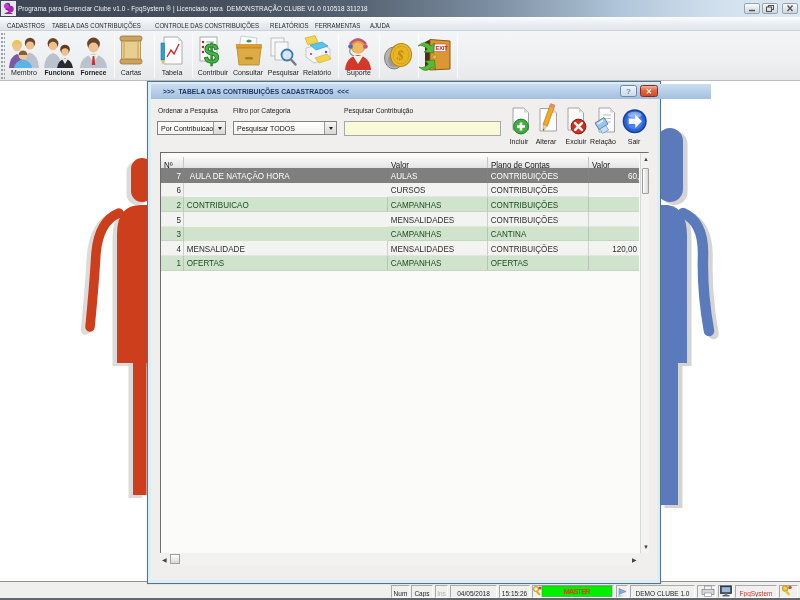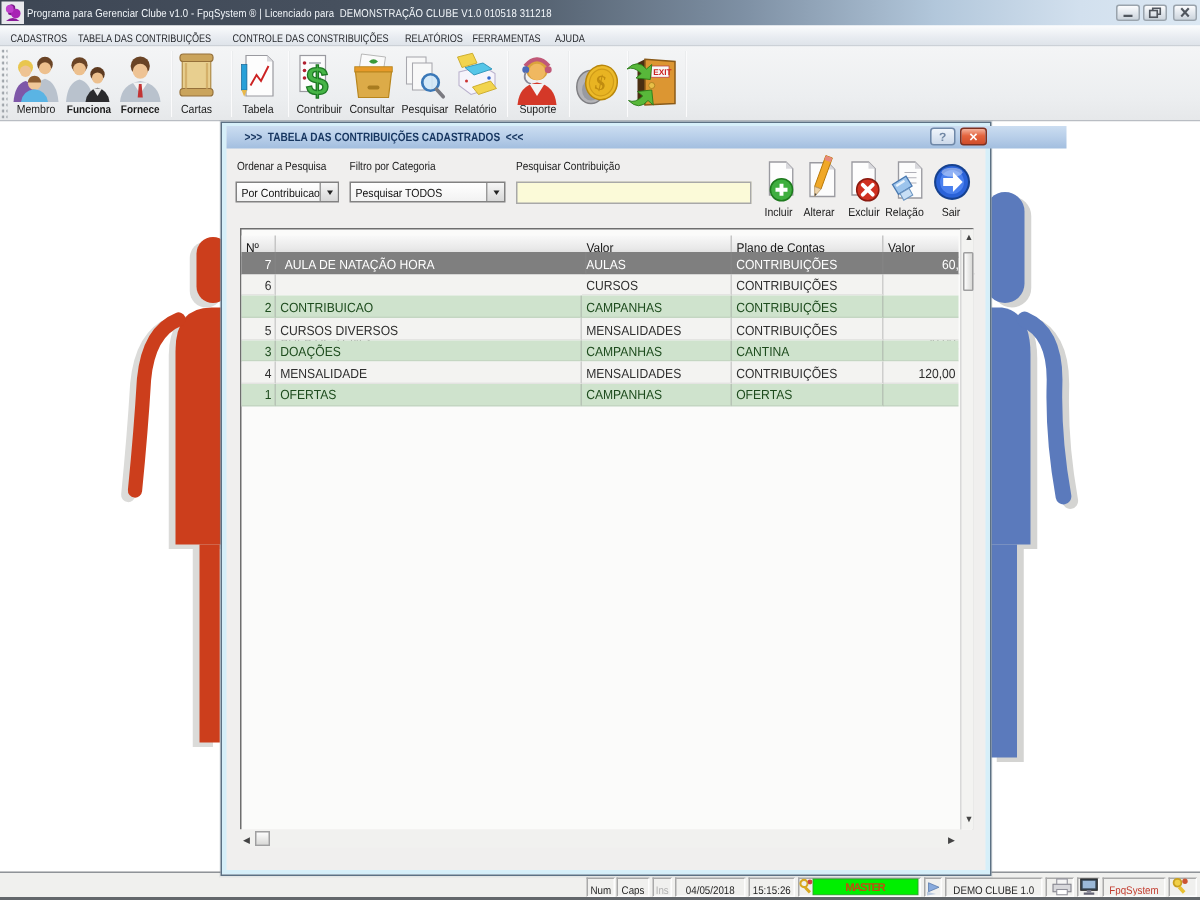--- a/index.html
+++ b/index.html
@@ -330,28 +330,26 @@
 </div>
 <div class="row g" style="top:44.30px;">
 <div class="cell num" style="left:0;width:23px;"><i>2</i></div>
 <div class="cell" style="left:23px;width:204px;"><i>CONTRIBUICAO</i></div>
 <div class="cell" style="left:227px;width:100px;"><i>CAMPANHAS</i></div>
 <div class="cell" style="left:327px;width:101px;"><i>CONTRIBUIÇÕES</i></div>
 <div class="cell val" style="left:428px;width:50px;border-right:none;"><i></i></div>
 </div>
 <div class="row w" style="top:58.95px;">
 <div class="cell num" style="left:0;width:23px;"><i>5</i></div>
-<div class="cell" style="left:23px;width:204px;"><i>CURSOS DIVERSOS</i></div>
 <div class="cell" style="left:227px;width:100px;"><i>MENSALIDADES</i></div>
 <div class="cell" style="left:327px;width:101px;"><i>CONTRIBUIÇÕES</i></div>
 <div class="cell val" style="left:428px;width:50px;border-right:none;"><i></i></div>
 </div>
 <div class="row g" style="top:73.60px;">
 <div class="cell num" style="left:0;width:23px;"><i>3</i></div>
-<div class="cell" style="left:23px;width:204px;"><i>DOAÇÕES</i></div>
 <div class="cell" style="left:227px;width:100px;"><i>CAMPANHAS</i></div>
 <div class="cell" style="left:327px;width:101px;"><i>CANTINA</i></div>
 <div class="cell val" style="left:428px;width:50px;border-right:none;"><i></i></div>
 </div>
 <div class="row w" style="top:88.25px;">
 <div class="cell num" style="left:0;width:23px;"><i>4</i></div>
 <div class="cell" style="left:23px;width:204px;"><i>MENSALIDADE</i></div>
 <div class="cell" style="left:227px;width:100px;"><i>MENSALIDADES</i></div>
 <div class="cell" style="left:327px;width:101px;"><i>CONTRIBUIÇÕES</i></div>
 <div class="cell val" style="left:428px;width:50px;border-right:none;"><i>120,00</i></div>

